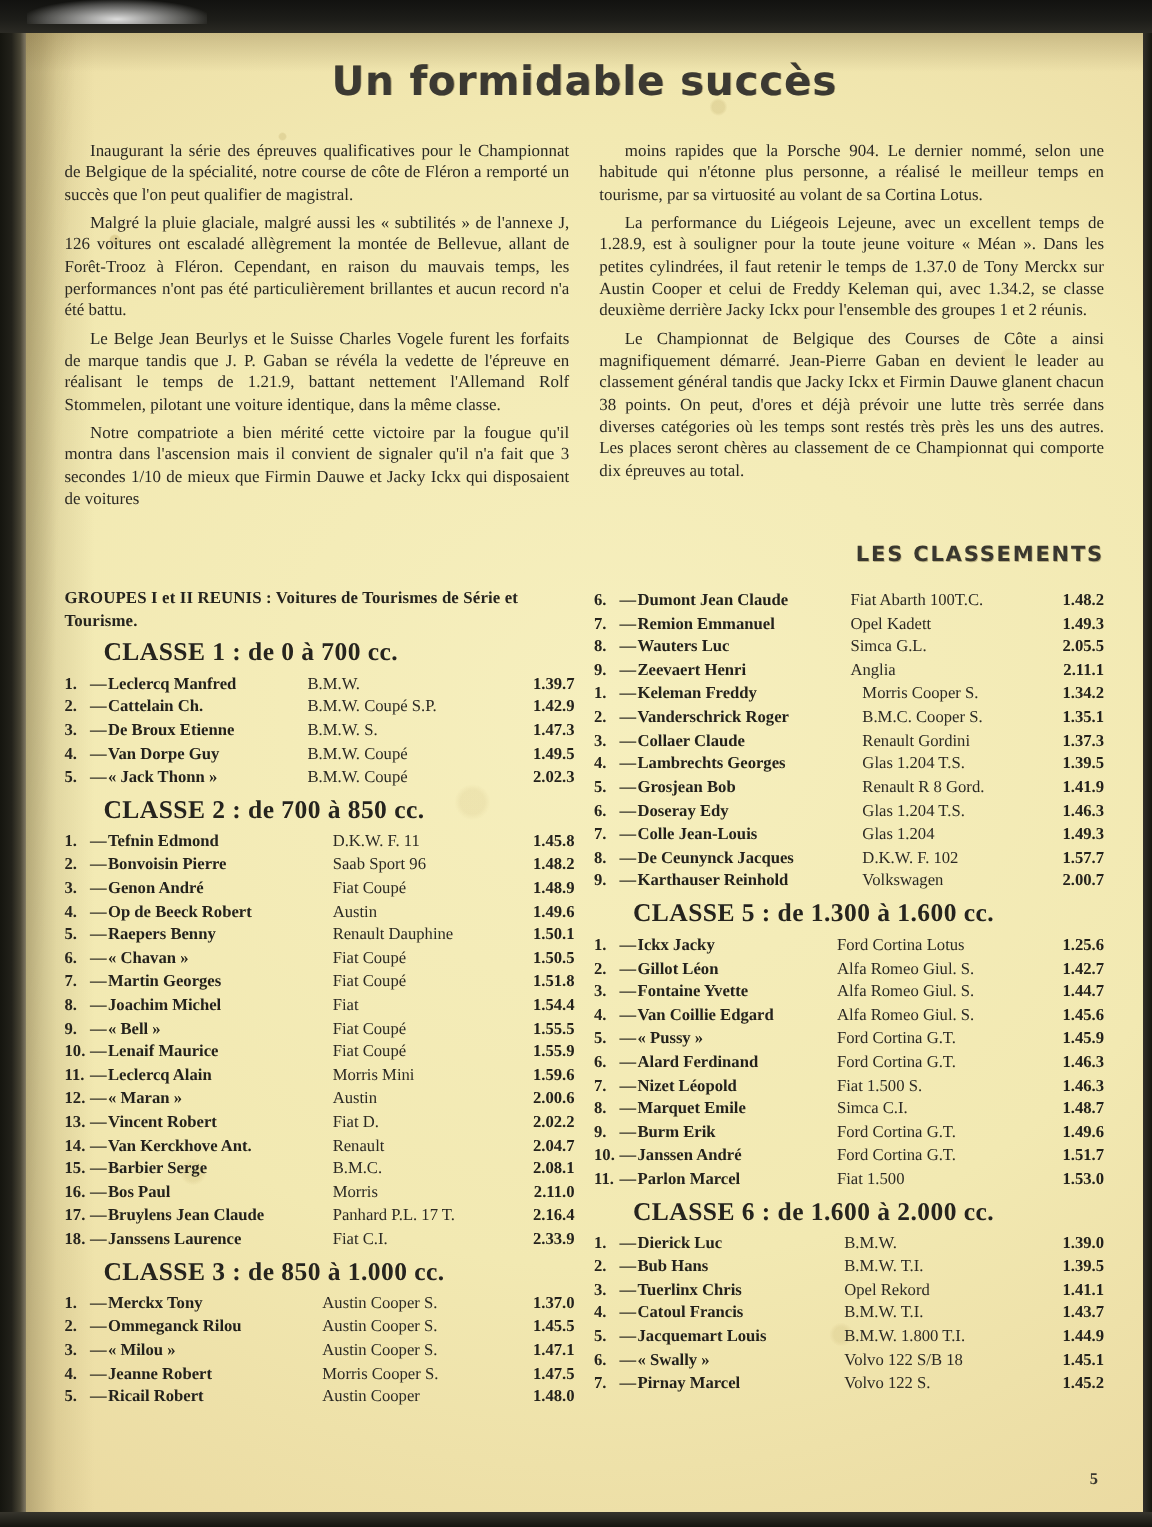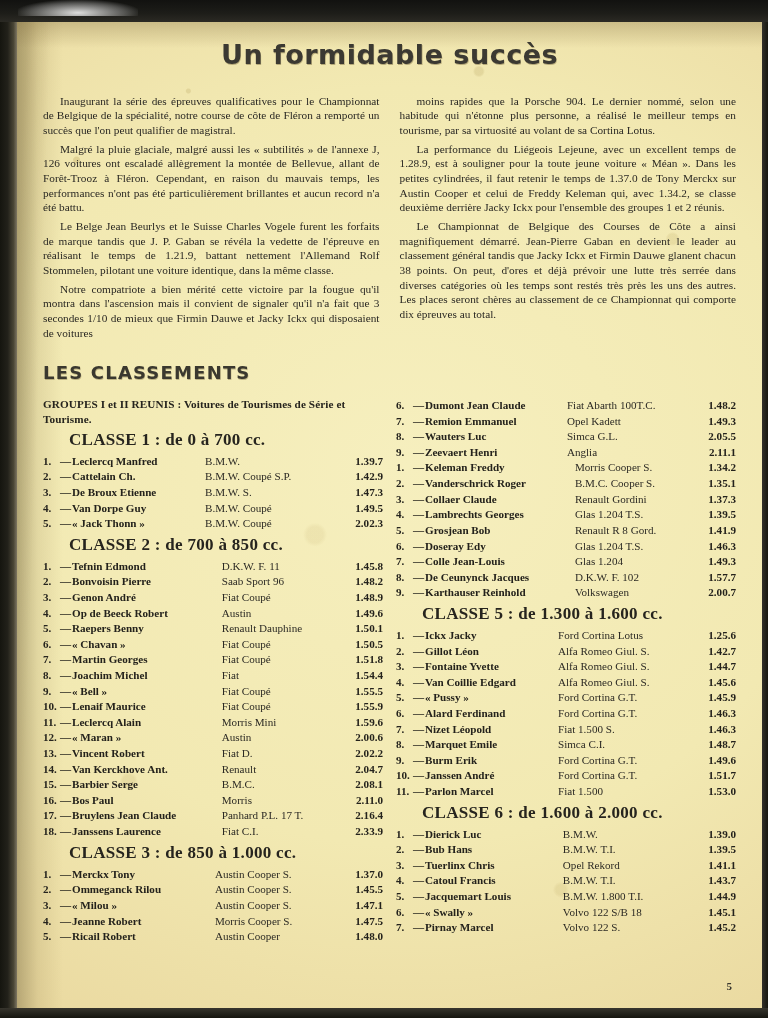--- a/index.html
+++ b/index.html
@@ -152,24 +152,24 @@
     font-size: 11.3px;
     line-height: 1.30;
     text-align: justify;
     text-indent: 17px;
     color: #2a2823;
     hyphens: auto;
   }
 
   
   #classements-title {
-    text-align: left;
+    text-align: right;
     font-family: "DejaVu Sans", "Liberation Sans", sans-serif;
     font-weight: bold;
-    font-size: 18px;
+    font-size: 14px;
     letter-spacing: 1.2px;
     color: #3a382f;
     margin: 18px 0 14px 0;
     text-shadow: .5px .5px 0 rgba(110,95,55,.40);
   }
 
   
   #results {
     display: flex;
     gap: 13px;

